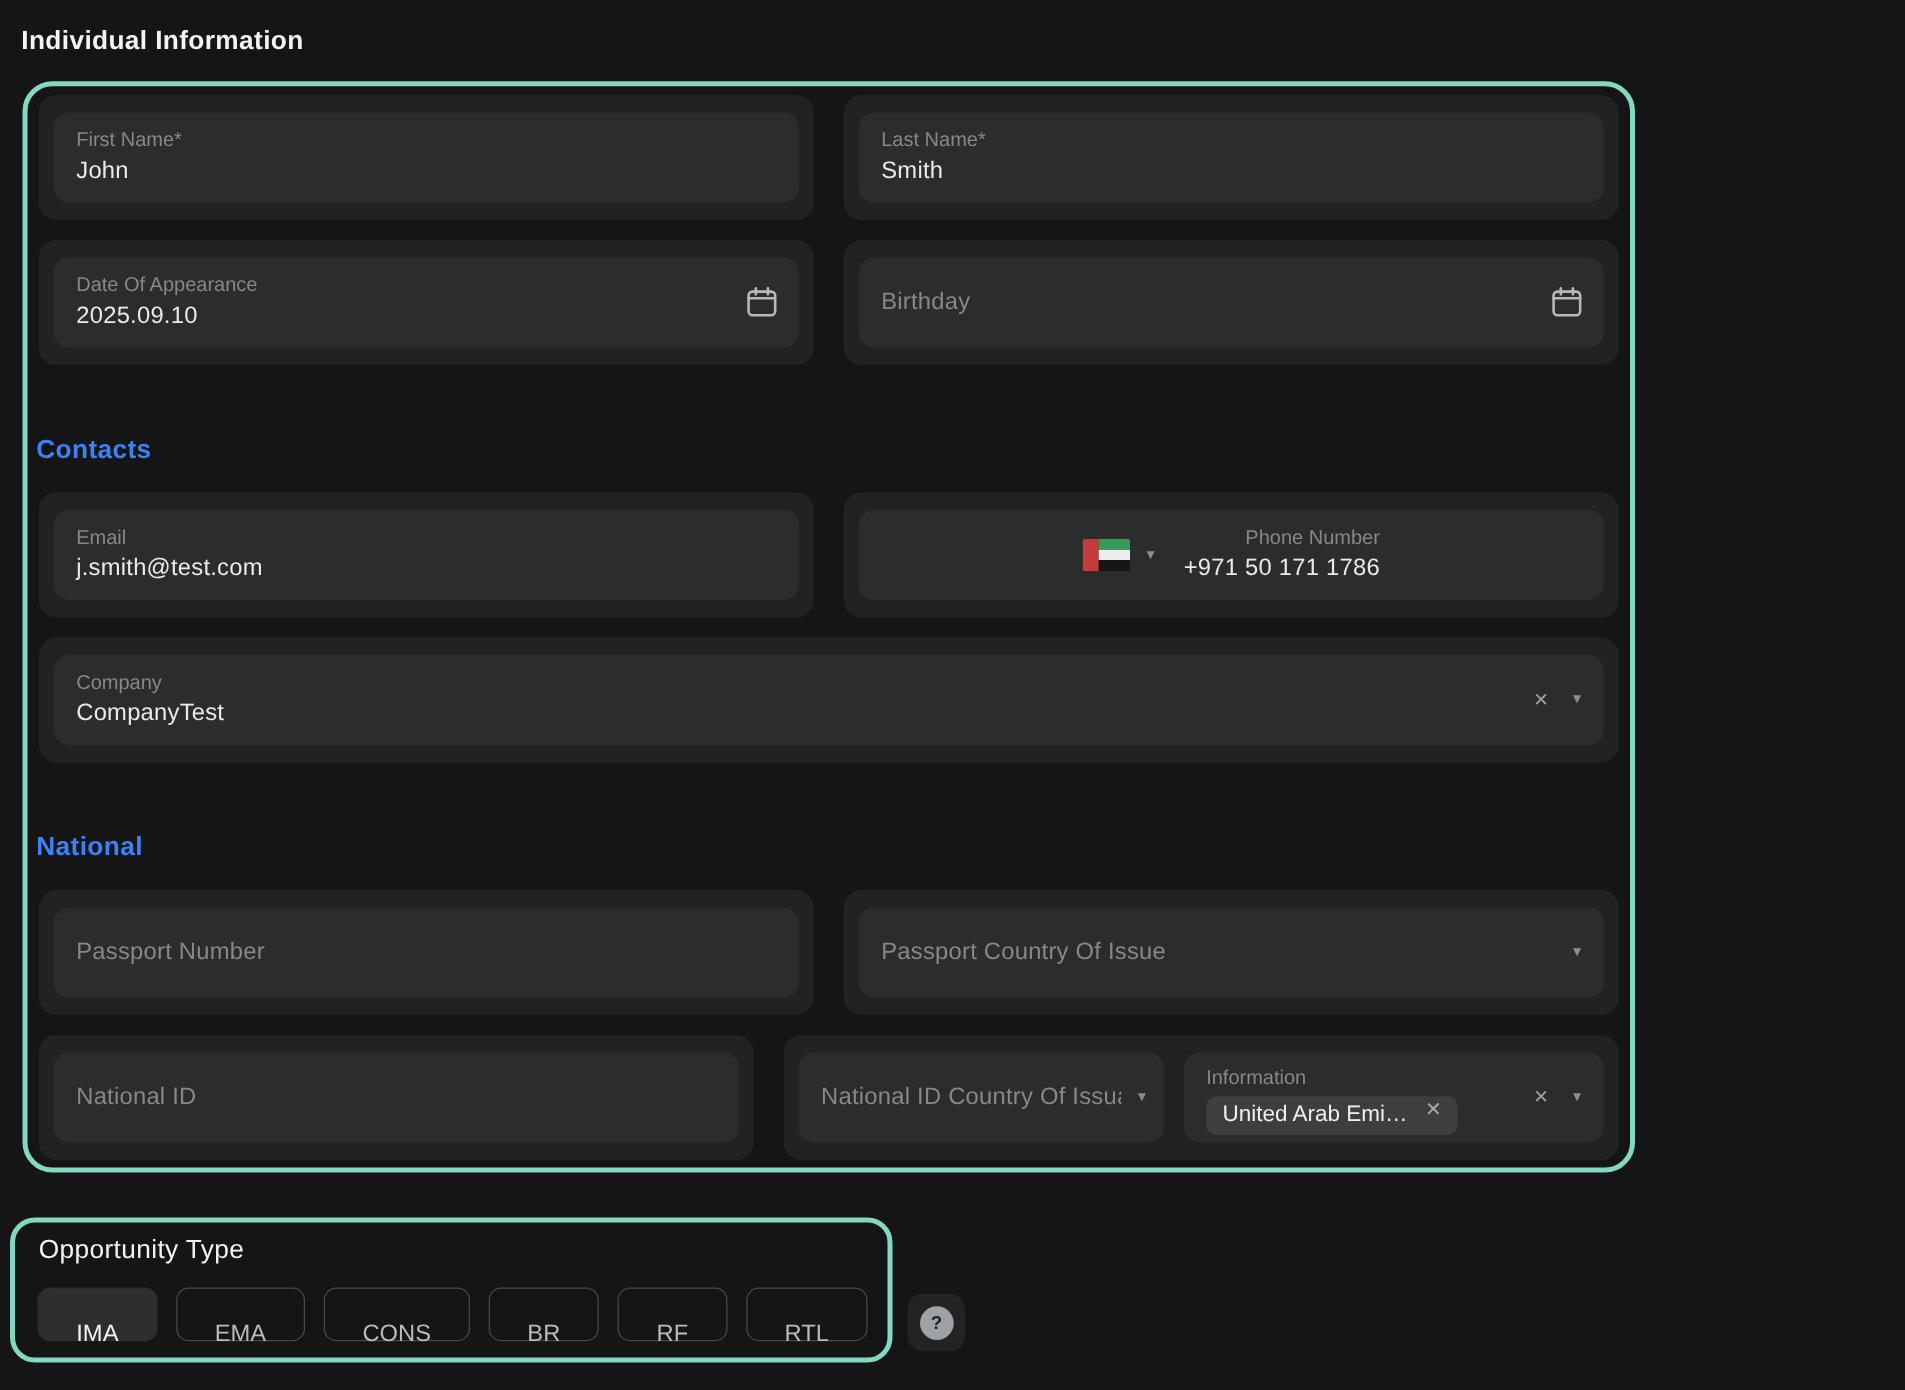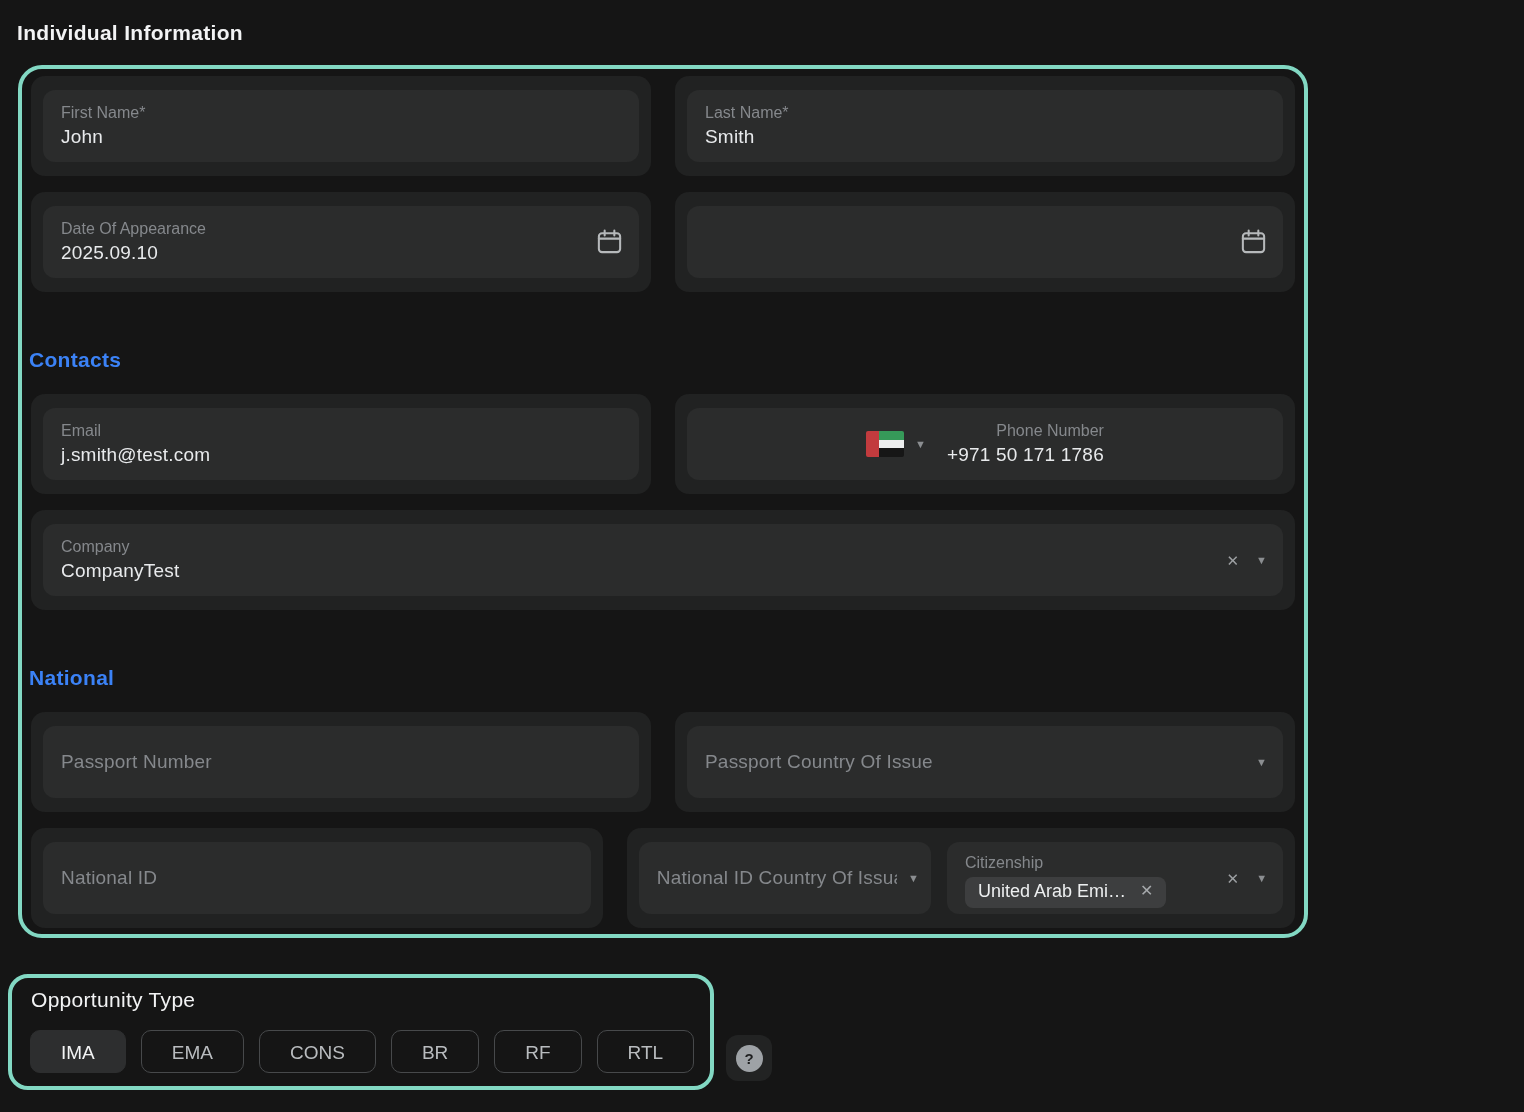--- a/index.html
+++ b/index.html
@@ -69,39 +69,39 @@
   .flag .band{width:13px;background:#C23B3E;}
   .flag .stripes{flex:1;display:flex;flex-direction:column;}
   .flag .stripes .g{flex:1;background:#369A59;}
   .flag .stripes .w{flex:1;background:#EDEEEE;}
   .flag .stripes .b{flex:1;background:#161616;}
   .phone-text{display:flex;flex-direction:column;margin-left:21px;min-width:0;align-items:flex-end;}
   
   .field.cit-field{justify-content:flex-start;padding-top:10px;padding-right:78px;overflow:hidden;}
   .cit-field .flabel{margin-bottom:3px;}
   .chip{
-    display:inline-flex;align-items:center;gap:14px;
+    display:inline-flex;align-items:flex-start;gap:14px;
     background:var(--chip-bg);border-radius:8px;
     padding:4px 13px 6px 13px;width:max-content;max-width:100%;
   }
   .chip .chip-txt{font-size:18px;color:#EDEFF0;white-space:nowrap;overflow:hidden;}
   .chip .chip-x{color:#A6A9AC;font-size:16px;line-height:1;cursor:pointer;}
   .nidc-field{padding-right:34px;}
   .nidc-field .placeholder{white-space:nowrap;overflow:hidden;}
   .nidc-field .trail{right:12px;}
   
   .bottom{display:flex;align-items:flex-start;margin:36px 0 0 8px;}
   .opp-box{
     border:4px solid var(--accent);border-radius:20px;
     padding:10px 16px 13px 18px;
   }
   .opp-box h2{margin:0 0 18px 1px;font-size:21px;font-weight:400;color:#F2F3F4;letter-spacing:.3px;}
   .opts{display:flex;gap:15px;}
   .opt-btn{
-    height:43px;padding:1px 30px;border-radius:10px;
+    height:43px;padding:16px 30px;border-radius:10px;
     border:1px solid #47494B;background:transparent;
     color:#B9BCBF;font-size:19px;font-family:inherit;cursor:pointer;line-height:41px;
   }
   .opt-btn.selected{background:#2D2E2F;border-color:#2D2E2F;color:#F2F3F4;}
   .help-wrap{
     margin:61px 0 0 12px;width:46px;height:46px;border-radius:12px;
     background:#222323;border:none;display:flex;align-items:center;justify-content:center;cursor:pointer;
   }
   .help-circle{
     width:27px;height:27px;border-radius:50%;background:#9EA2A6;
@@ -143,20 +143,21 @@
               <rect x="3.2" y="4.8" width="17.6" height="15.6" rx="2.6"></rect>
               <line x1="8" y1="2.6" x2="8" y2="6.6"></line>
               <line x1="16" y1="2.6" x2="16" y2="6.6"></line>
               <line x1="3.2" y1="9.2" x2="20.8" y2="9.2"></line>
             </svg>
           </span>
         </div>
       </div>
       <div class="strip">
         <div class="field">
+          <span class="placeholder">Birthday</span>
           <span class="cal-icon">
             <svg width="29" height="29" viewBox="0 0 24 24" fill="none" stroke="#B6B9BB" stroke-width="1.7" stroke-linecap="round">
               <rect x="3.2" y="4.8" width="17.6" height="15.6" rx="2.6"></rect>
               <line x1="8" y1="2.6" x2="8" y2="6.6"></line>
               <line x1="16" y1="2.6" x2="16" y2="6.6"></line>
               <line x1="3.2" y1="9.2" x2="20.8" y2="9.2"></line>
             </svg>
           </span>
         </div>
       </div>
@@ -230,21 +231,21 @@
         </div>
       </div>
       <div class="strip split">
         <div class="field nidc-field">
           <span class="placeholder">National ID Country Of Issuance</span>
           <span class="trail">
             <span class="arrow-icon">▼</span>
           </span>
         </div>
         <div class="field cit-field">
-          <span class="flabel">Citizenship</span>
+          <span class="flabel">Information</span>
           <span class="chip">
             <span class="chip-txt">United Arab Emi…</span>
             <span class="chip-x">✕</span>
           </span>
           <span class="trail">
             <span class="x-icon">✕</span>
             <span class="arrow-icon">▼</span>
           </span>
         </div>
       </div>

